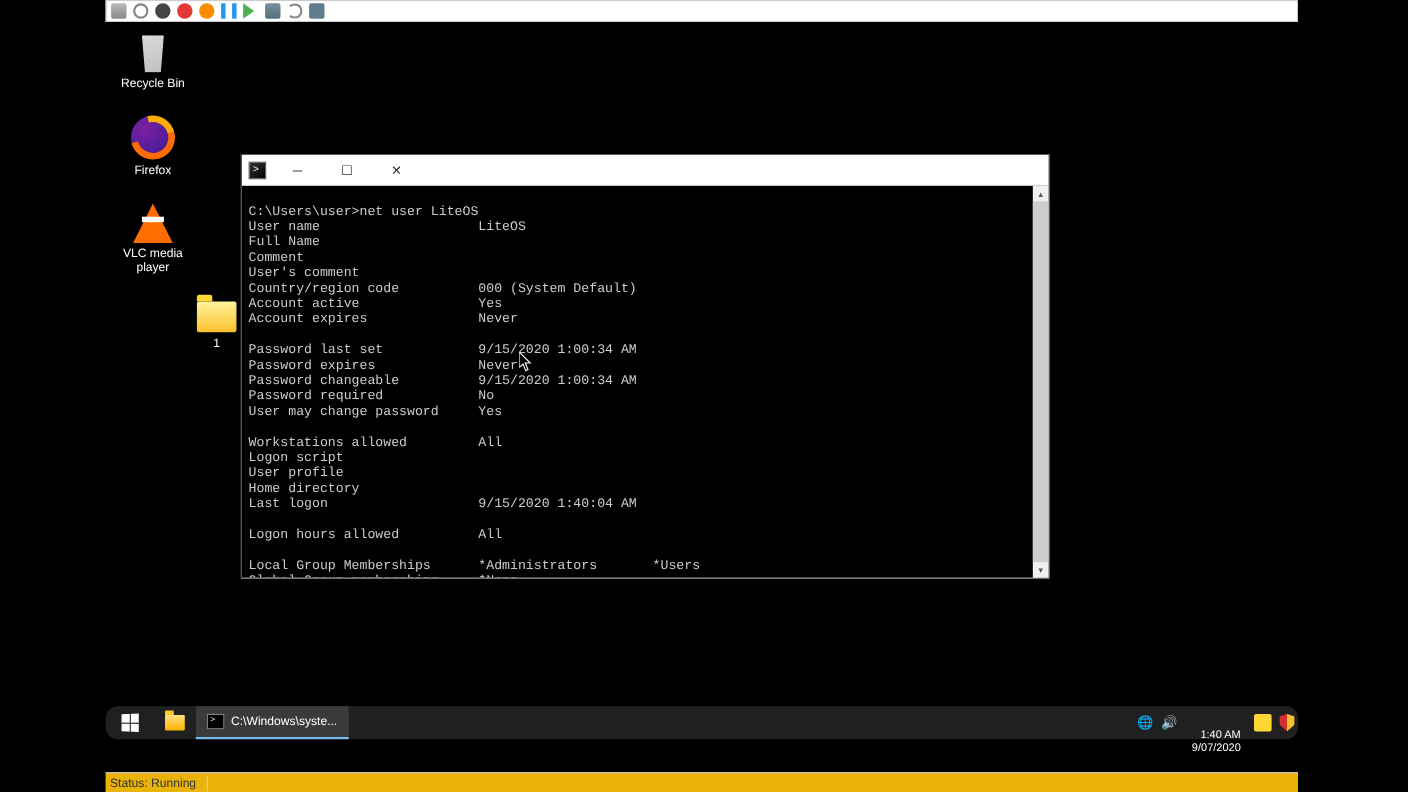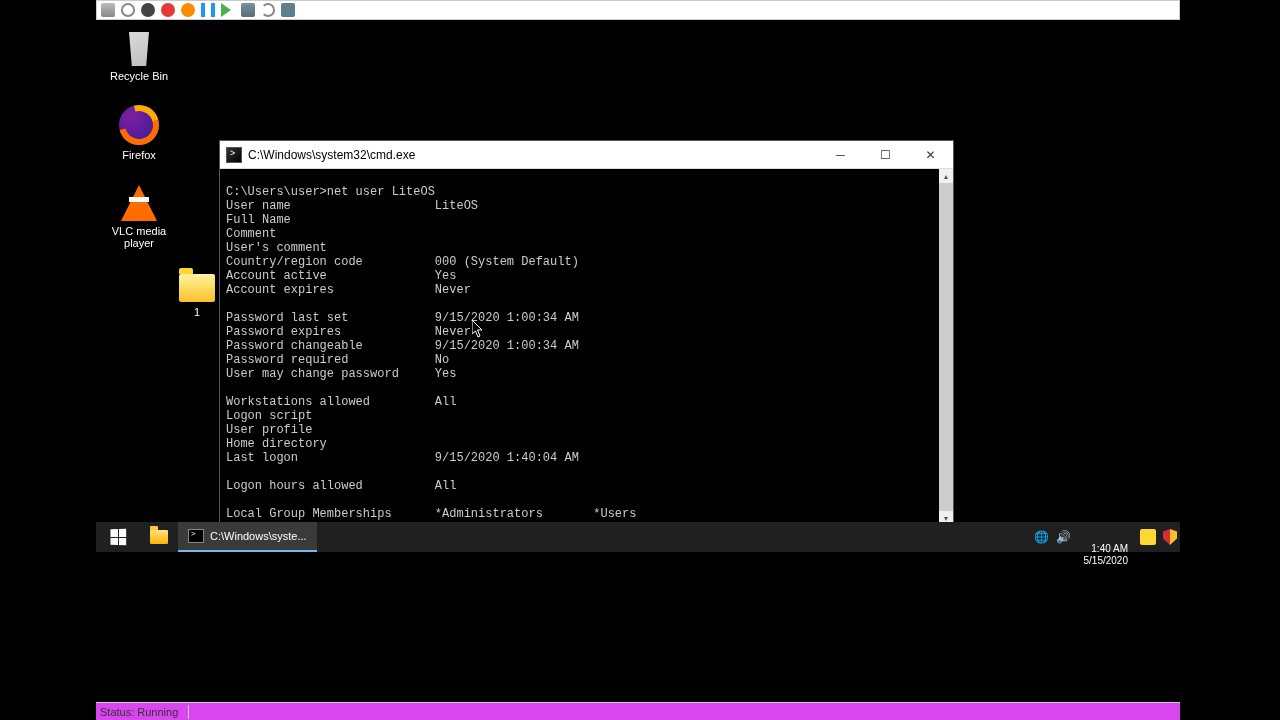--- a/index.html
+++ b/index.html
@@ -11,21 +11,21 @@
 .ti-disc { border: 2px solid #888; border-radius: 50%; }
 .ti-dot-dk { border: 2px solid #444; border-radius: 50%; background:#444;}
 .ti-dot-red { background: #e53935; border-radius: 50%; }
 .ti-dot-org { background: #fb8c00; border-radius: 50%; }
 .ti-pause { border-left: 4px solid #2196f3; border-right: 4px solid #2196f3; width:10px; }
 .ti-play { width:0;height:0;border-top:7px solid transparent;border-bottom:7px solid transparent;border-left:10px solid #4caf50;}
 .ti-save { background: linear-gradient(#78909c,#546e7a); border-radius:2px; }
 .ti-undo { border:2px solid #888; border-radius:50%; border-left-color:transparent;}
 .ti-screen { background:#607d8b; border-radius:2px;}
 
-.desktop { position: absolute; top: 20px; left: 96px; width: 1084px; height: 532px; background: #000; }
+.desktop { position: absolute; top: 20px; left: 96px; width: 1084px; height: 652px; background: #000; }
 
 .desktop-icon { position: absolute; width: 70px; text-align: center; color: #fff; font-size: 11px; cursor: pointer; }
 .desktop-icon .icon-img { width: 40px; height: 40px; margin: 0 auto 4px; position: relative; }
 .recycle-bin { top: 6px; left: 8px; }
 .recycle-bin .icon-img { background: linear-gradient(160deg,#e0e0e0,#bdbdbd); clip-path: polygon(25% 15%, 75% 15%, 68% 100%, 32% 100%); }
 .recycle-bin .icon-img::before { content:''; position:absolute; top:-6px; left:25%; right:25%; height:6px; background:#9e9e9e; border-radius:3px 3px 0 0;}
 
 .firefox { top: 85px; left: 8px; }
 .firefox .icon-img { border-radius:50%; background: radial-gradient(circle at 30% 30%, #7b1fa2, #311b92); position:relative; overflow:hidden;}
 .firefox .icon-img::after { content:''; position:absolute; inset:-4px; border:10px solid #ff6d00; border-radius:50%; border-top-color:#ffab00; border-left-color:transparent; transform:rotate(30deg);}
@@ -45,40 +45,40 @@
 .cmd-titlebar .title { font-size: 12px; color: #000; flex: 1; }
 .cmd-titlebar .win-btn { width: 45px; height: 28px; display: flex; align-items: center; justify-content: center; cursor: pointer; font-size: 12px; color:#333;}
 
 .cmd-body { position: relative; height: calc(100% - 28px); background: #000; }
 .cmd-content { position:absolute; inset:0 14px 0 0; padding: 16px 6px; font-family: Consolas, "Courier New", monospace; font-size: 12px; line-height: 14px; color: #ccc; white-space: pre; overflow: hidden; }
 .cmd-scrollbar { position: absolute; top: 0; right: 0; width: 14px; height: 100%; background: #f0f0f0; }
 .cmd-scrollbar .sb-btn { width: 14px; height: 14px; background: #f0f0f0; display:flex;align-items:center;justify-content:center;font-size:8px;color:#555;}
 .cmd-scrollbar .sb-track { height: calc(100% - 28px); background: #f0f0f0; position: relative; }
 .cmd-scrollbar .sb-thumb { position: absolute; top: 0; left: 0; right: 0; height: 100%; background: #cdcdcd; }
 
-.taskbar { position: absolute; bottom: 0; left: 0; right: 0; height: 30px; background: #202020; display: flex; align-items: center; }
+.taskbar { position: absolute; bottom: 0; left: 0; right: 0; height: 30px; background: #202020; display: flex; align-items: center; border-radius: 11px; }
 .taskbar-left { display: flex; align-items: center; height: 100%; }
 .start-btn { width: 44px; height: 100%; display: flex; align-items: center; justify-content: center; cursor:pointer;}
 .win-logo { width: 16px; height: 16px; display: grid; grid-template-columns: 1fr 1fr; grid-template-rows: 1fr 1fr; gap: 1px; transform: perspective(40px) rotateY(-12deg);}
 .win-logo span { background: #fff; }
 .task-item { height: 100%; padding: 0 10px; display: flex; align-items: center; cursor:pointer; gap:6px;}
 .task-item.active { background: #3a3a3a; border-bottom: 2px solid #76b9ed; }
 .explorer-icon { width:18px; height:14px; background: linear-gradient(#ffe082,#ffb300); border-radius:1px; position:relative;}
 .explorer-icon::before{content:'';position:absolute;top:-4px;left:0;width:8px;height:4px;background:#ffca28;border-radius:1px 1px 0 0;}
 .cmd-task-icon { width:16px;height:14px;background:#000;border:1px solid #888;position:relative;}
 .cmd-task-icon::after{content:'>';color:#fff;font-size:8px;position:absolute;left:2px;top:-1px;}
 .task-label { color: #fff; font-size: 11px; }
 
 .taskbar-right { margin-left: auto; display: flex; align-items: center; height: 100%; padding-right: 2px; gap:6px;}
 .tray-icon { width:16px; height:16px; display:flex;align-items:center;justify-content:center; color:#fff; font-size:12px; cursor:pointer;}
 .clock { color: #fff; font-size: 10px; text-align: right; line-height: 12px; padding: 0 6px; cursor:pointer;margin-top:35px;}
 .notif-icon{width:16px;height:16px;background:#fdd835;border-radius:2px;position:relative;}
 .shield-icon{width:14px;height:16px;background:linear-gradient(90deg,#d32f2f 50%,#fbc02d 50%);clip-path:polygon(50% 0,100% 15%,100% 60%,50% 100%,0 60%,0 15%);}
 
-.status-bar { position: absolute; bottom: 0; left: 96px; width: 1084px; height: 18px; background: #d946ef; border-top: 1px solid #ccc; font-size: 11px; display: flex; align-items: center; padding: 0 4px; color: #333; }
+.status-bar { position: absolute; bottom: 0; left: 96px; width: 1084px; height: 18px; background: #eab308; border-top: 1px solid #ccc; font-size: 11px; display: flex; align-items: center; padding: 0 4px; color: #333; }
 .status-bar .sb-sep { width:1px; height:14px; background:#ccc; margin:0 10px;}
 .cursor-arrow { position: absolute; top: 300px; left: 376px; width: 12px; height: 18px; pointer-events: none; }
 .cursor-arrow svg { filter: drop-shadow(1px 1px 1px rgba(0,0,0,0.5)); }
 </style>
 </head>
 <body>
 
 <div class="vm-toolbar">
   <span class="ti ti-camera"></span>
   <span class="ti ti-disc"></span>
@@ -110,21 +110,20 @@
   </div>
 
   <div class="desktop-icon folder">
     <div class="icon-img"></div>
     <span>1</span>
   </div>
 
   <div class="cmd-window">
     <div class="cmd-titlebar">
       <div class="app-icon"></div>
-      <span class="title">C:\Windows\system32\cmd.exe</span>
       <div class="win-btn">─</div>
       <div class="win-btn">☐</div>
       <div class="win-btn close">✕</div>
     </div>
     <div class="cmd-body">
       <div class="cmd-content" id="cmd-content">C:\Users\user&gt;net user LiteOS
 User name                    LiteOS
 Full Name                    
 Comment                      
 User's comment               
@@ -184,21 +183,21 @@
       <div class="task-item active">
         <div class="cmd-task-icon"></div>
         <span class="task-label">C:\Windows\syste...</span>
       </div>
     </div>
     <div class="taskbar-right">
       <div class="tray-icon">🌐</div>
       <div class="tray-icon">🔊</div>
       <div class="clock">
         <div>1:40 AM</div>
-        <div>5/15/2020</div>
+        <div>9/07/2020</div>
       </div>
       <div class="tray-icon">
           <div class="notif-icon"></div>
         </div>
       <div class="tray-icon">
           <div class="shield-icon"></div>
         </div>
     </div>
   </div>
 </div>

